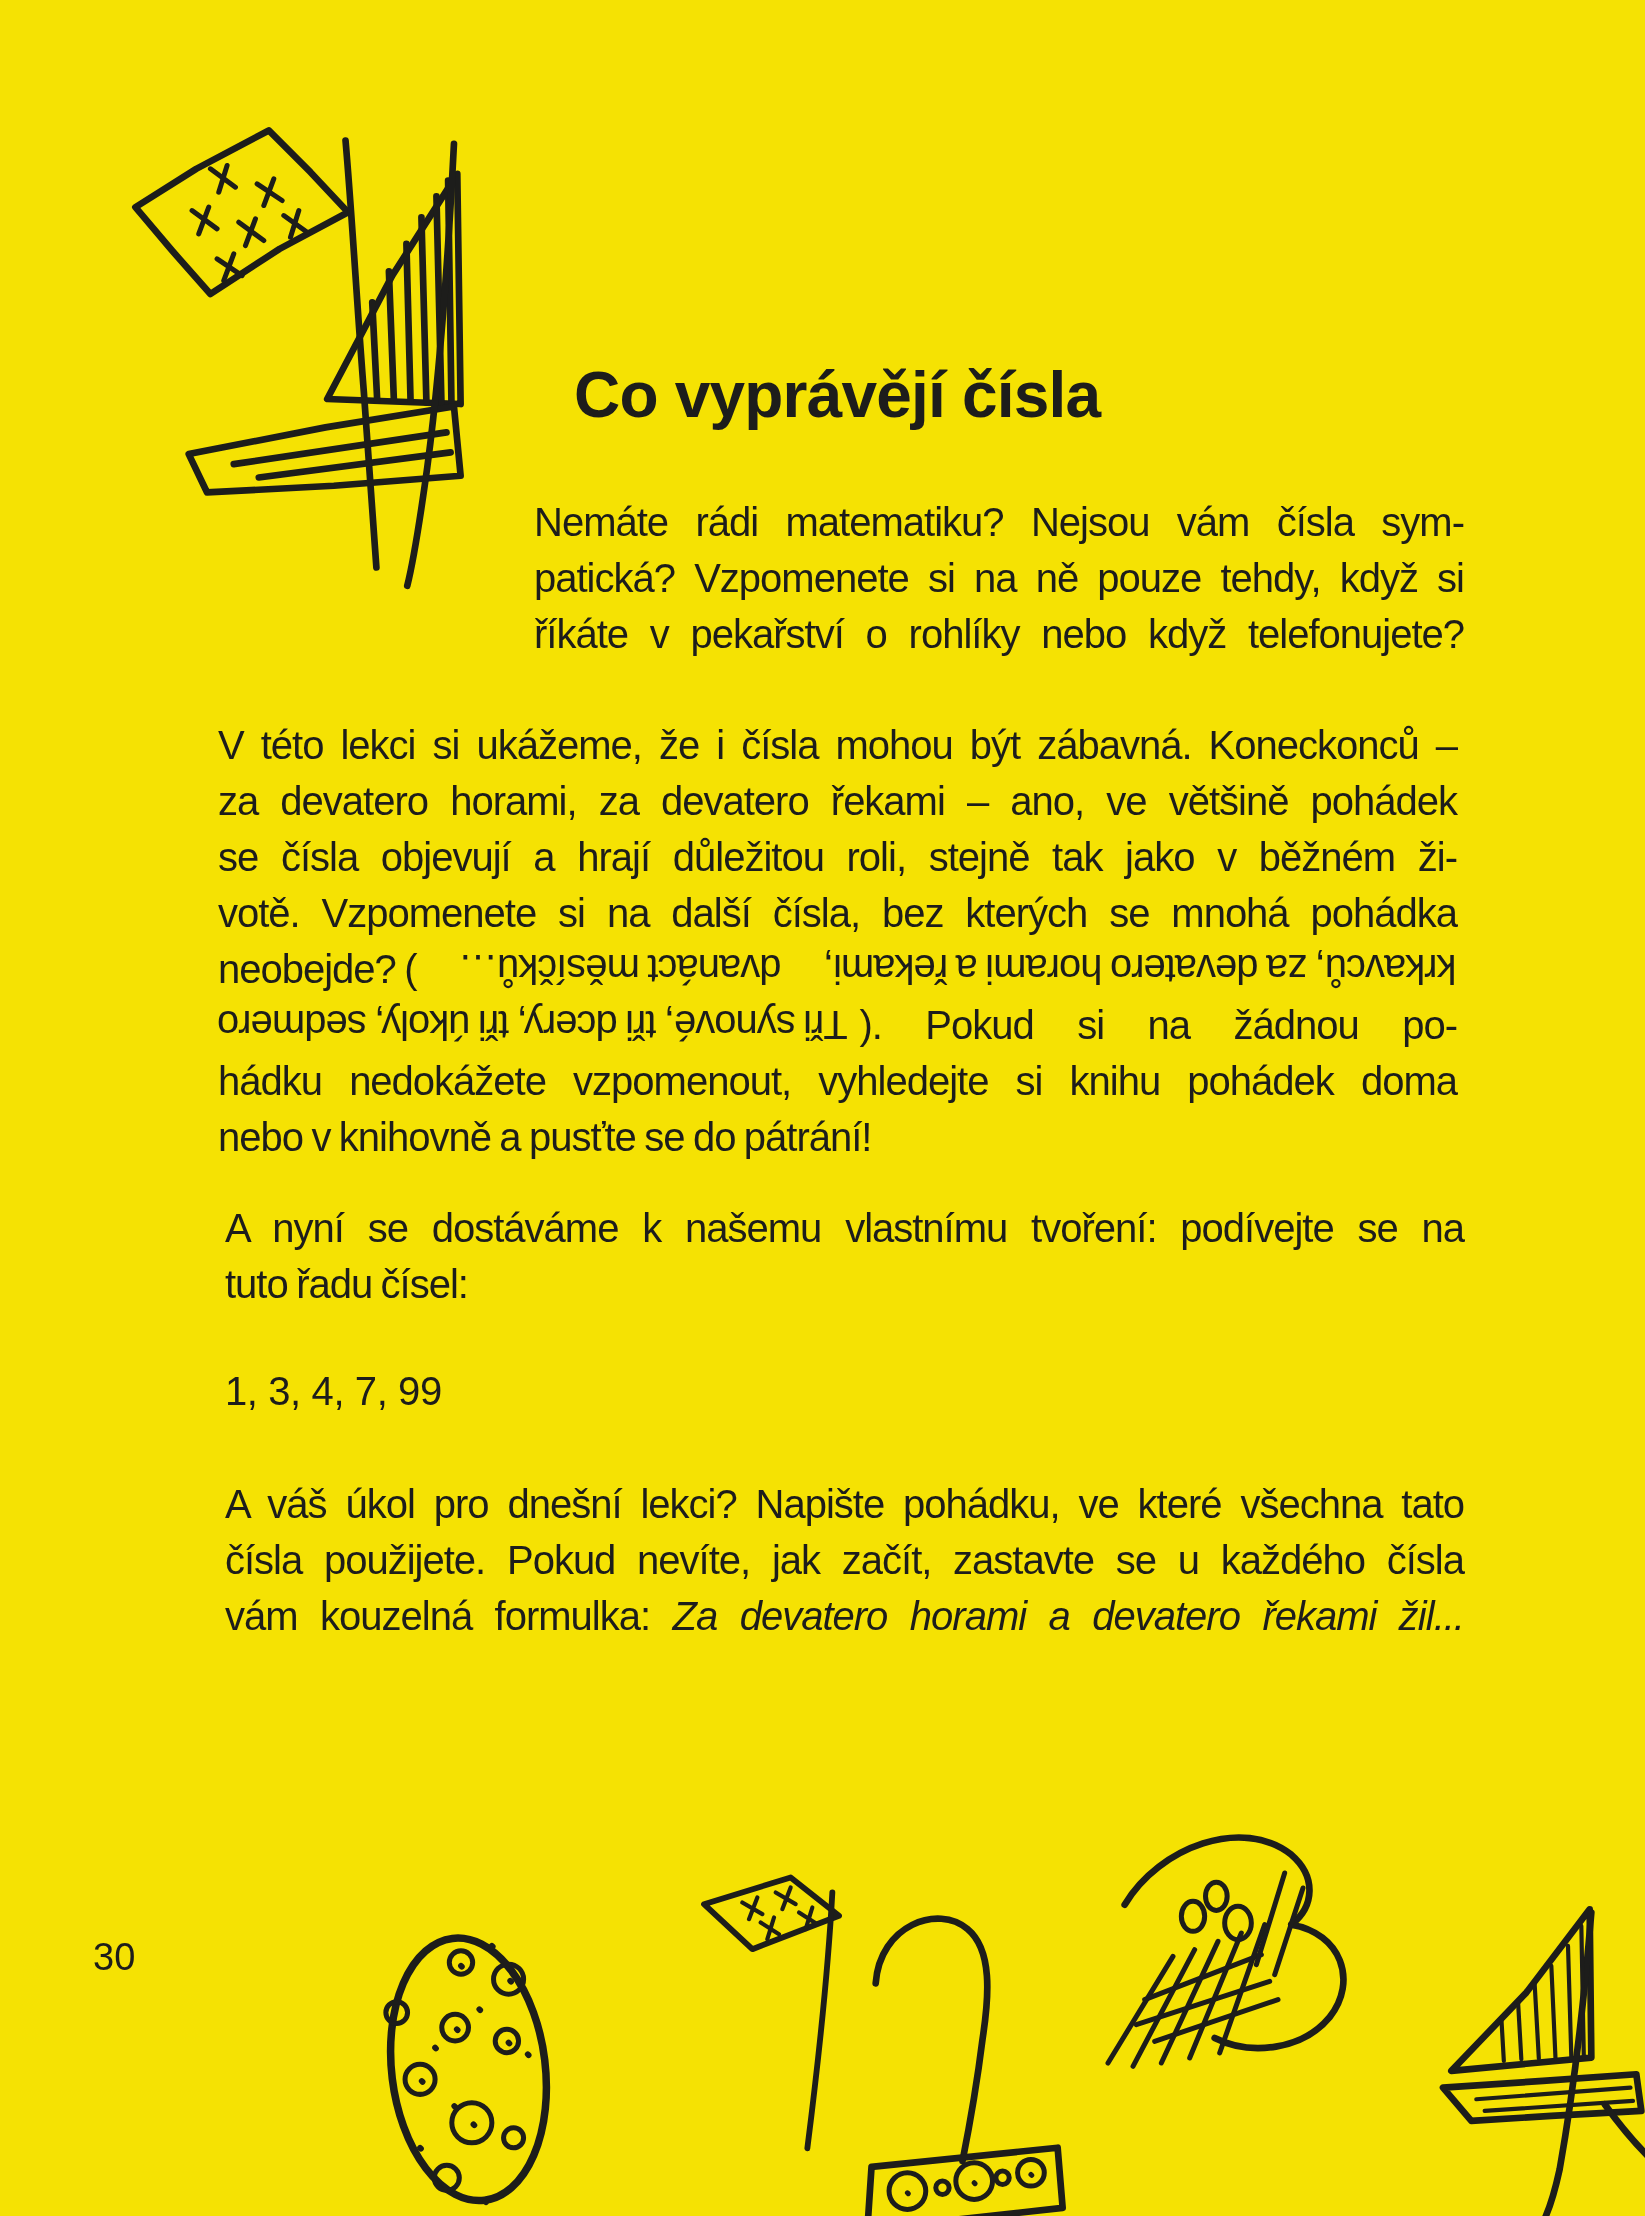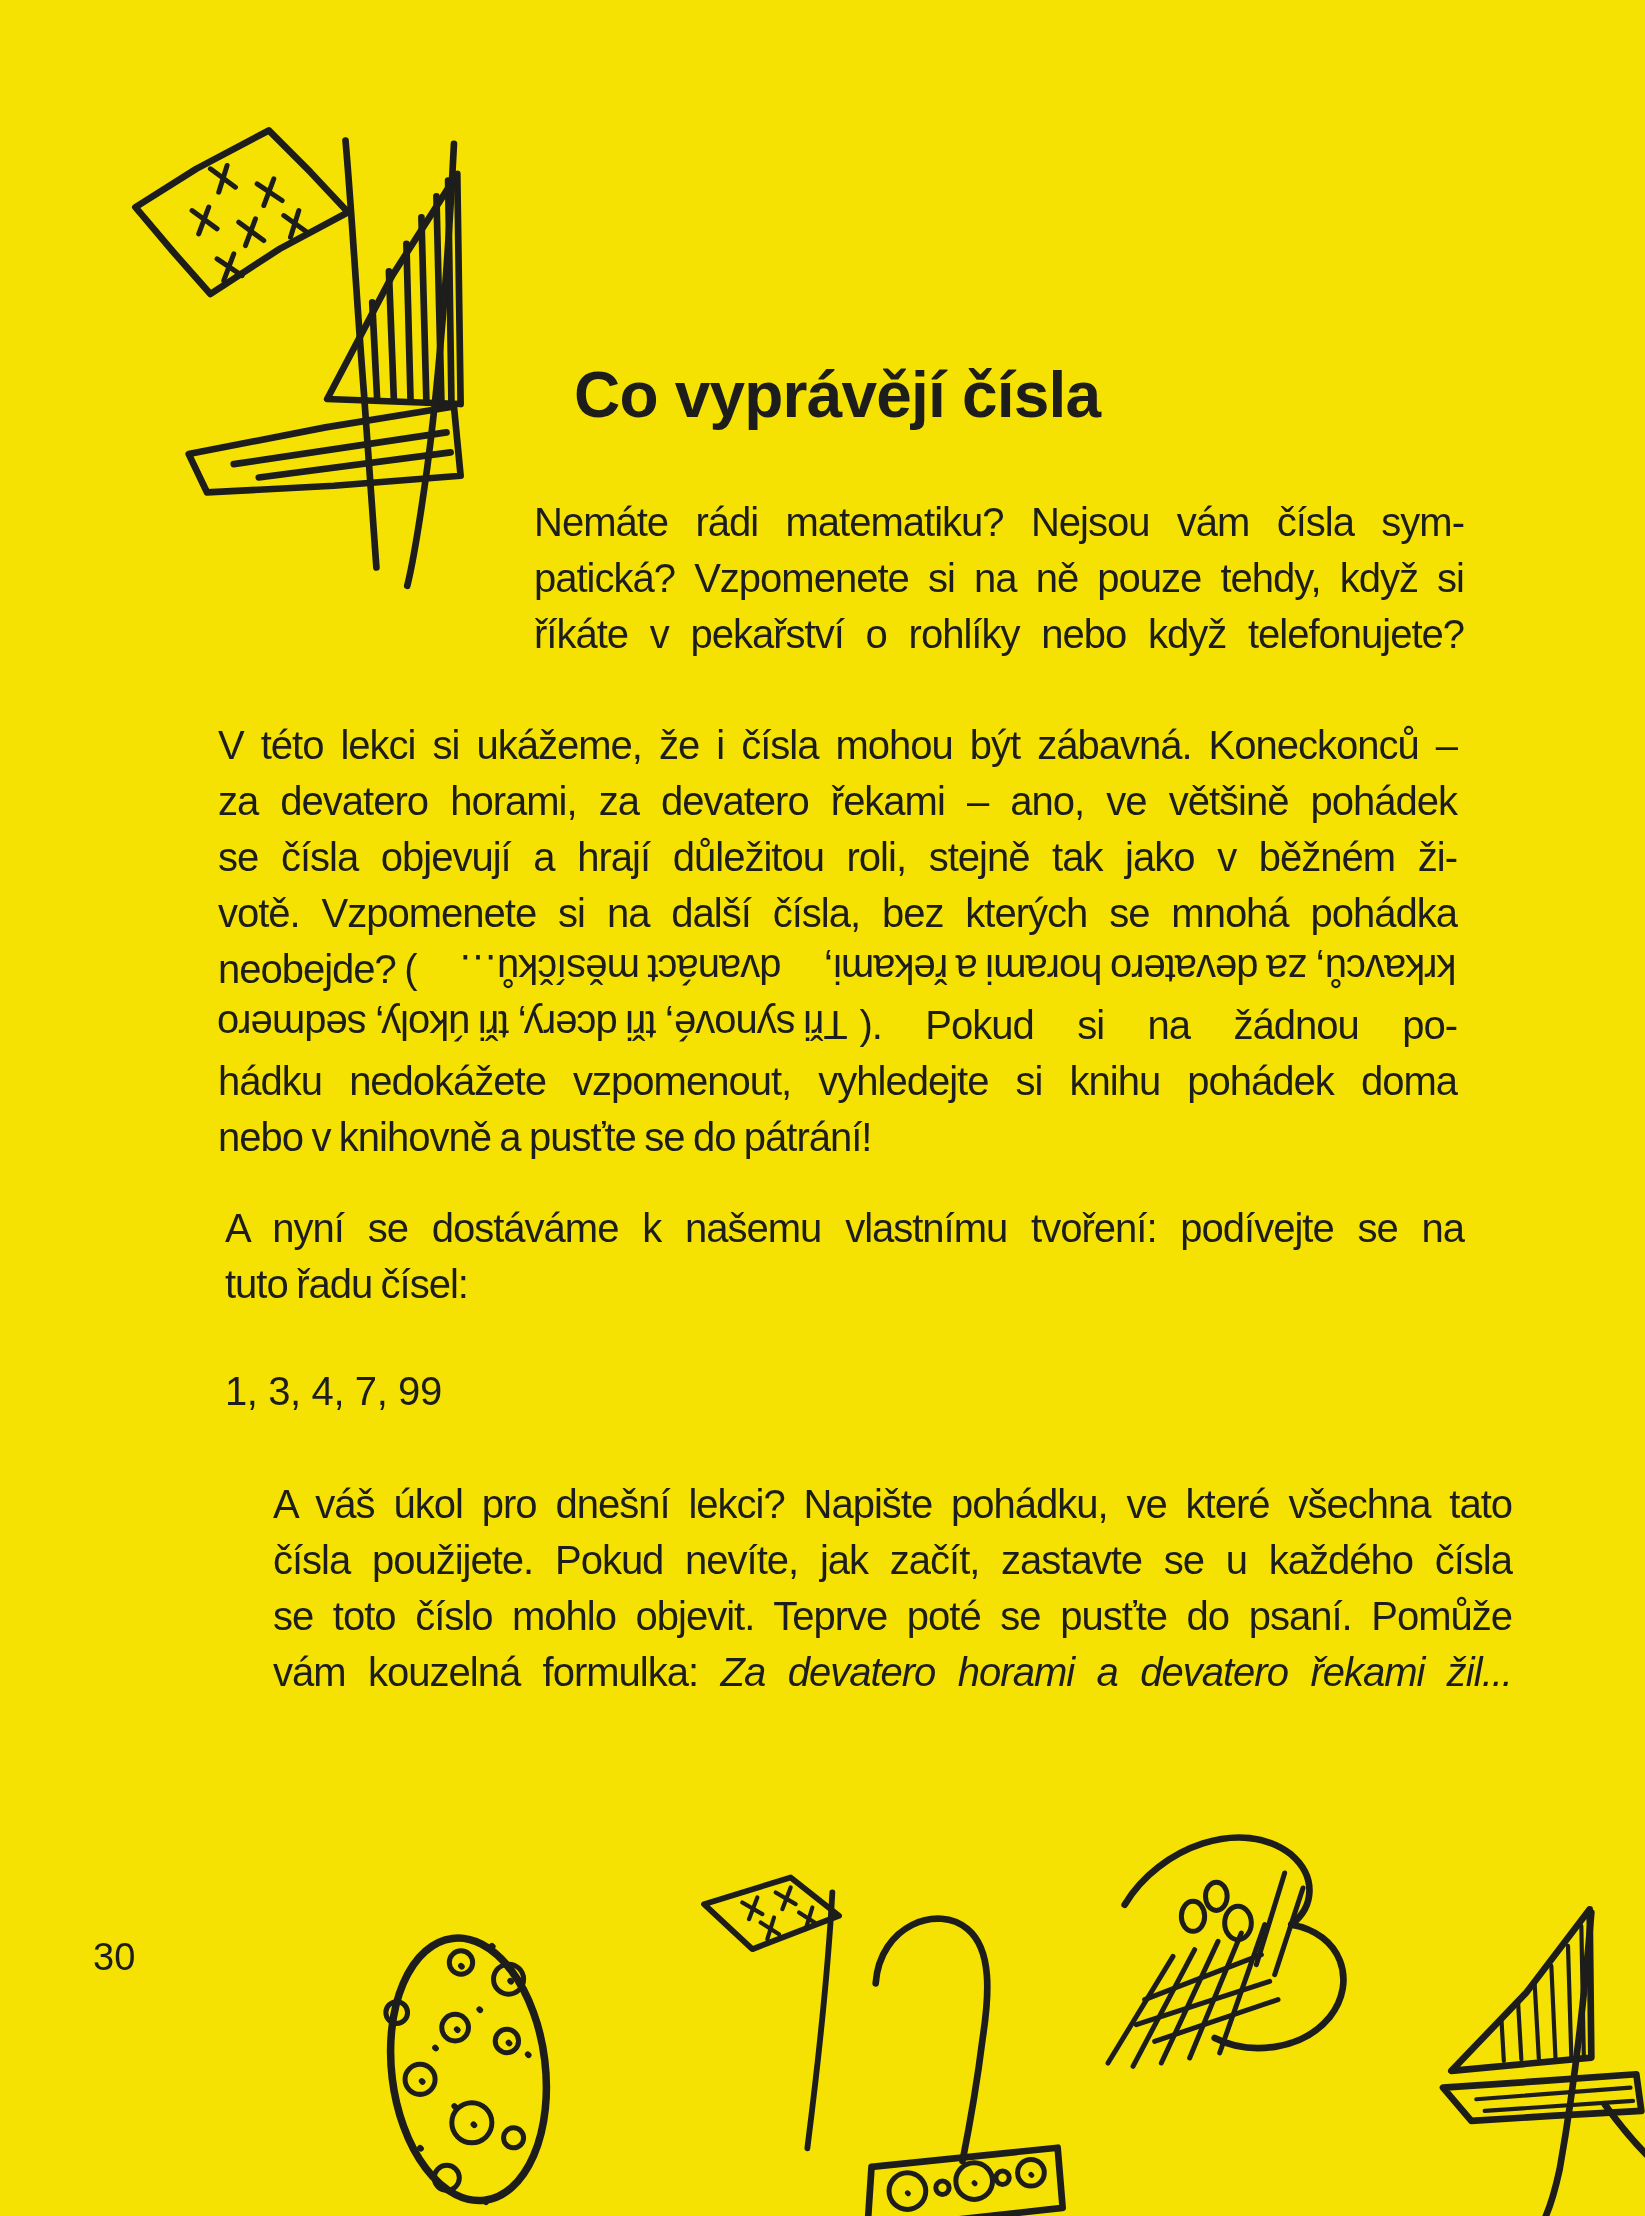--- a/index.html
+++ b/index.html
@@ -40,21 +40,21 @@
     position:absolute;left:225px;top:1369px;
     font-size:40px;letter-spacing:-0.4px;
   }
   .pagenum{
     position:absolute;left:93px;top:1936px;
     font-size:38px;
   }
   .w-intro{left:534px;width:930px;top:494px;}
   .w-p2{left:218px;width:1239px;top:717px;}
   .w-p3{left:225px;width:1239px;top:1200px;}
-  .w-p4{left:225px;width:1239px;top:1476px;margin-left:48px;}
+  .w-p4{left:225px;width:1239px;top:1476px;}
 </style>
 </head>
 <body>
 
 <div class="page">
 
   <svg class="deco" style="left:117px;top:117px" width="392" height="484" viewBox="0 0 470 580">
     <g stroke-width="8">
       <path d="M22,108 L95,62 L182,16 L232,66 L277,114 L195,158 L112,212 L66,160 Z"></path>
       <path d="M274,28 C282,120 288,230 296,330 C301,400 306,470 311,540"></path>
@@ -111,21 +111,20 @@
   <div class="para w-p3">
     <div class="line">A nyní se dostáváme k našemu vlastnímu tvoření: podívejte se na</div>
     <div class="line no-stretch">tuto řadu čísel:</div>
   </div>
 
   <div class="numbers">1, 3, 4, 7, 99</div>
 
   <div class="para w-p4">
     <div class="line">A váš úkol pro dnešní lekci? Napište pohádku, ve které všechna tato</div>
     <div class="line">čísla použijete. Pokud nevíte, jak začít, zastavte se u každého čísla</div>
-    <div class="line">se toto číslo mohlo objevit. Teprve poté se pusťte do psaní. Pomůže</div>
     <div class="line">
       <span>vám kouzelná formulka: </span><span class="it">Za devatero horami a devatero řekami žil...</span>
     </div>
   </div>
 
   <div class="pagenum">30</div>
 
   <svg class="deco" style="left:375px;top:1929px" width="192" height="284" viewBox="0 0 230 340">
     <ellipse cx="112" cy="168" rx="92" ry="158" transform="rotate(-7 112 168)" stroke-width="9"></ellipse>
     <g stroke-width="6">

